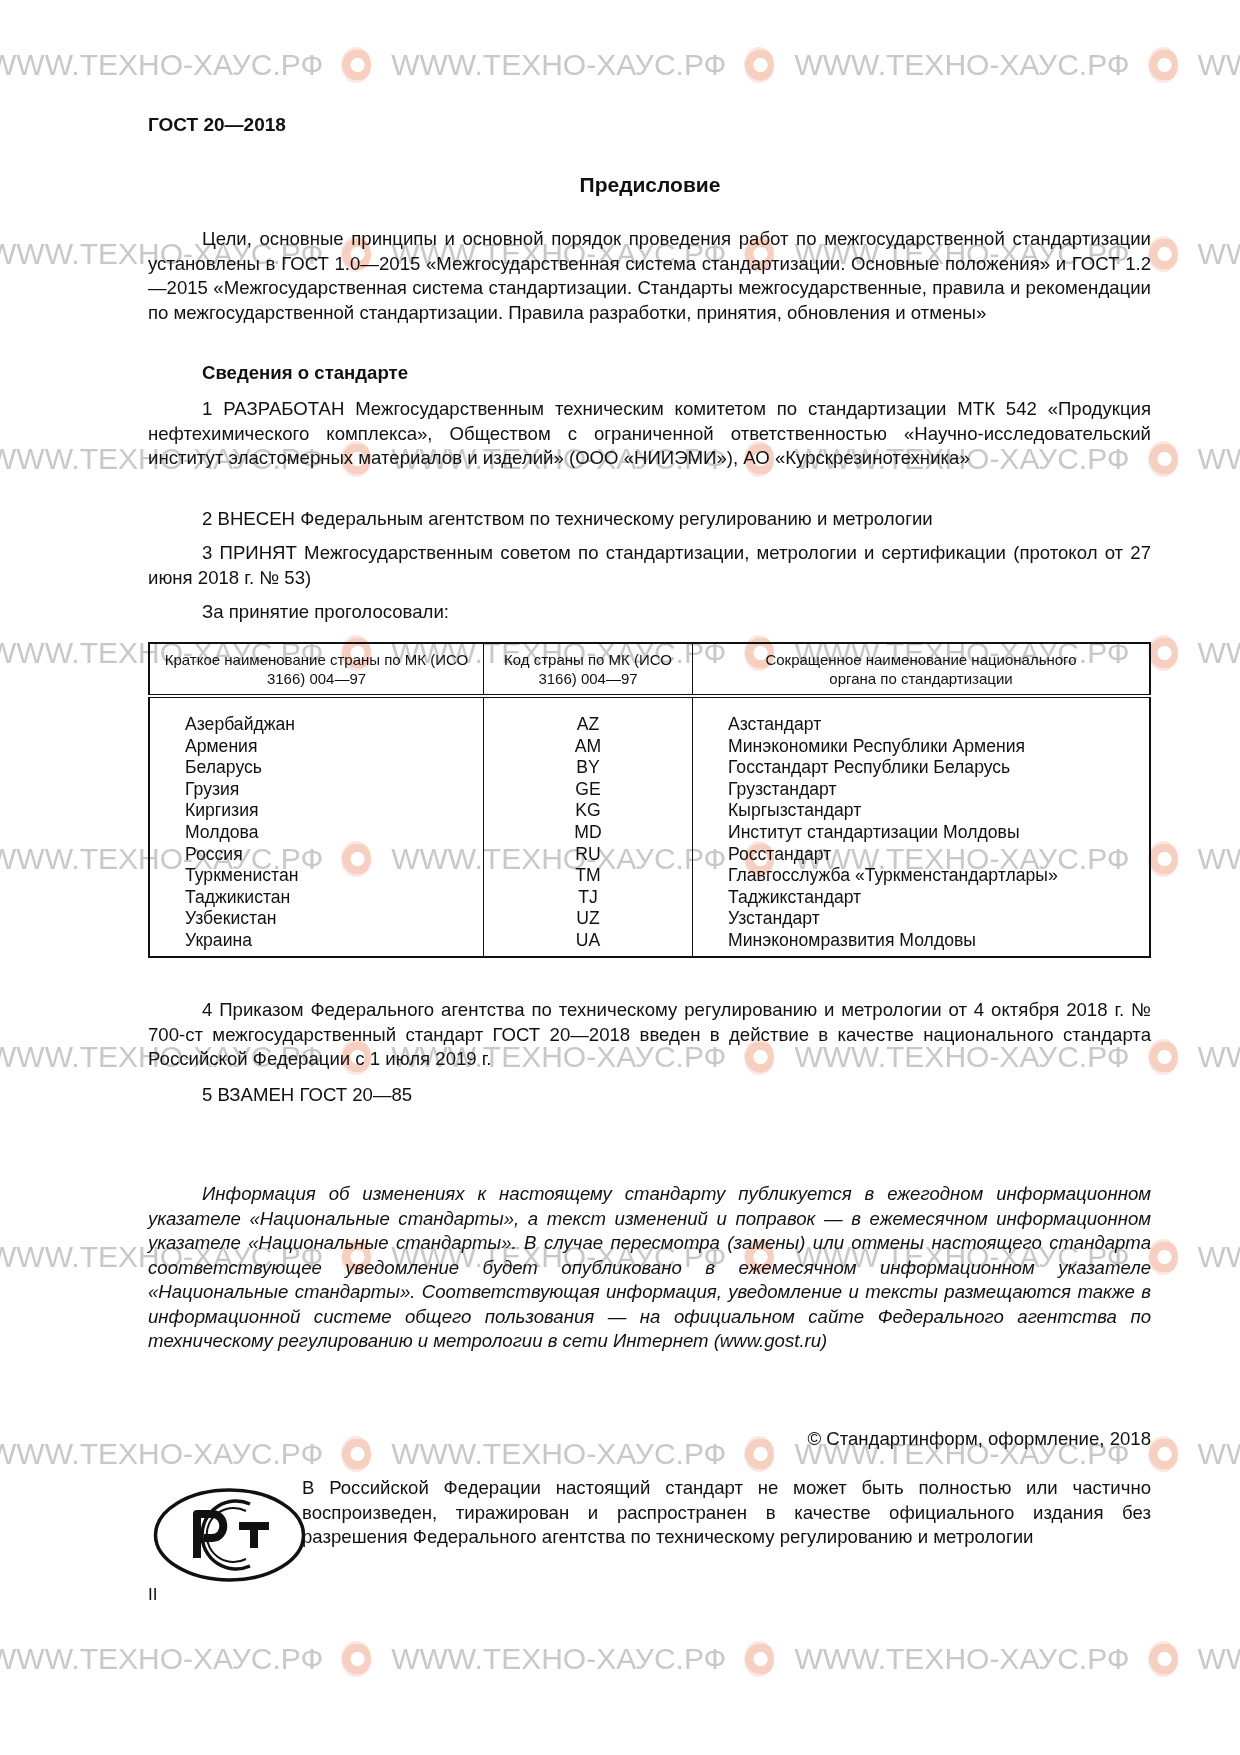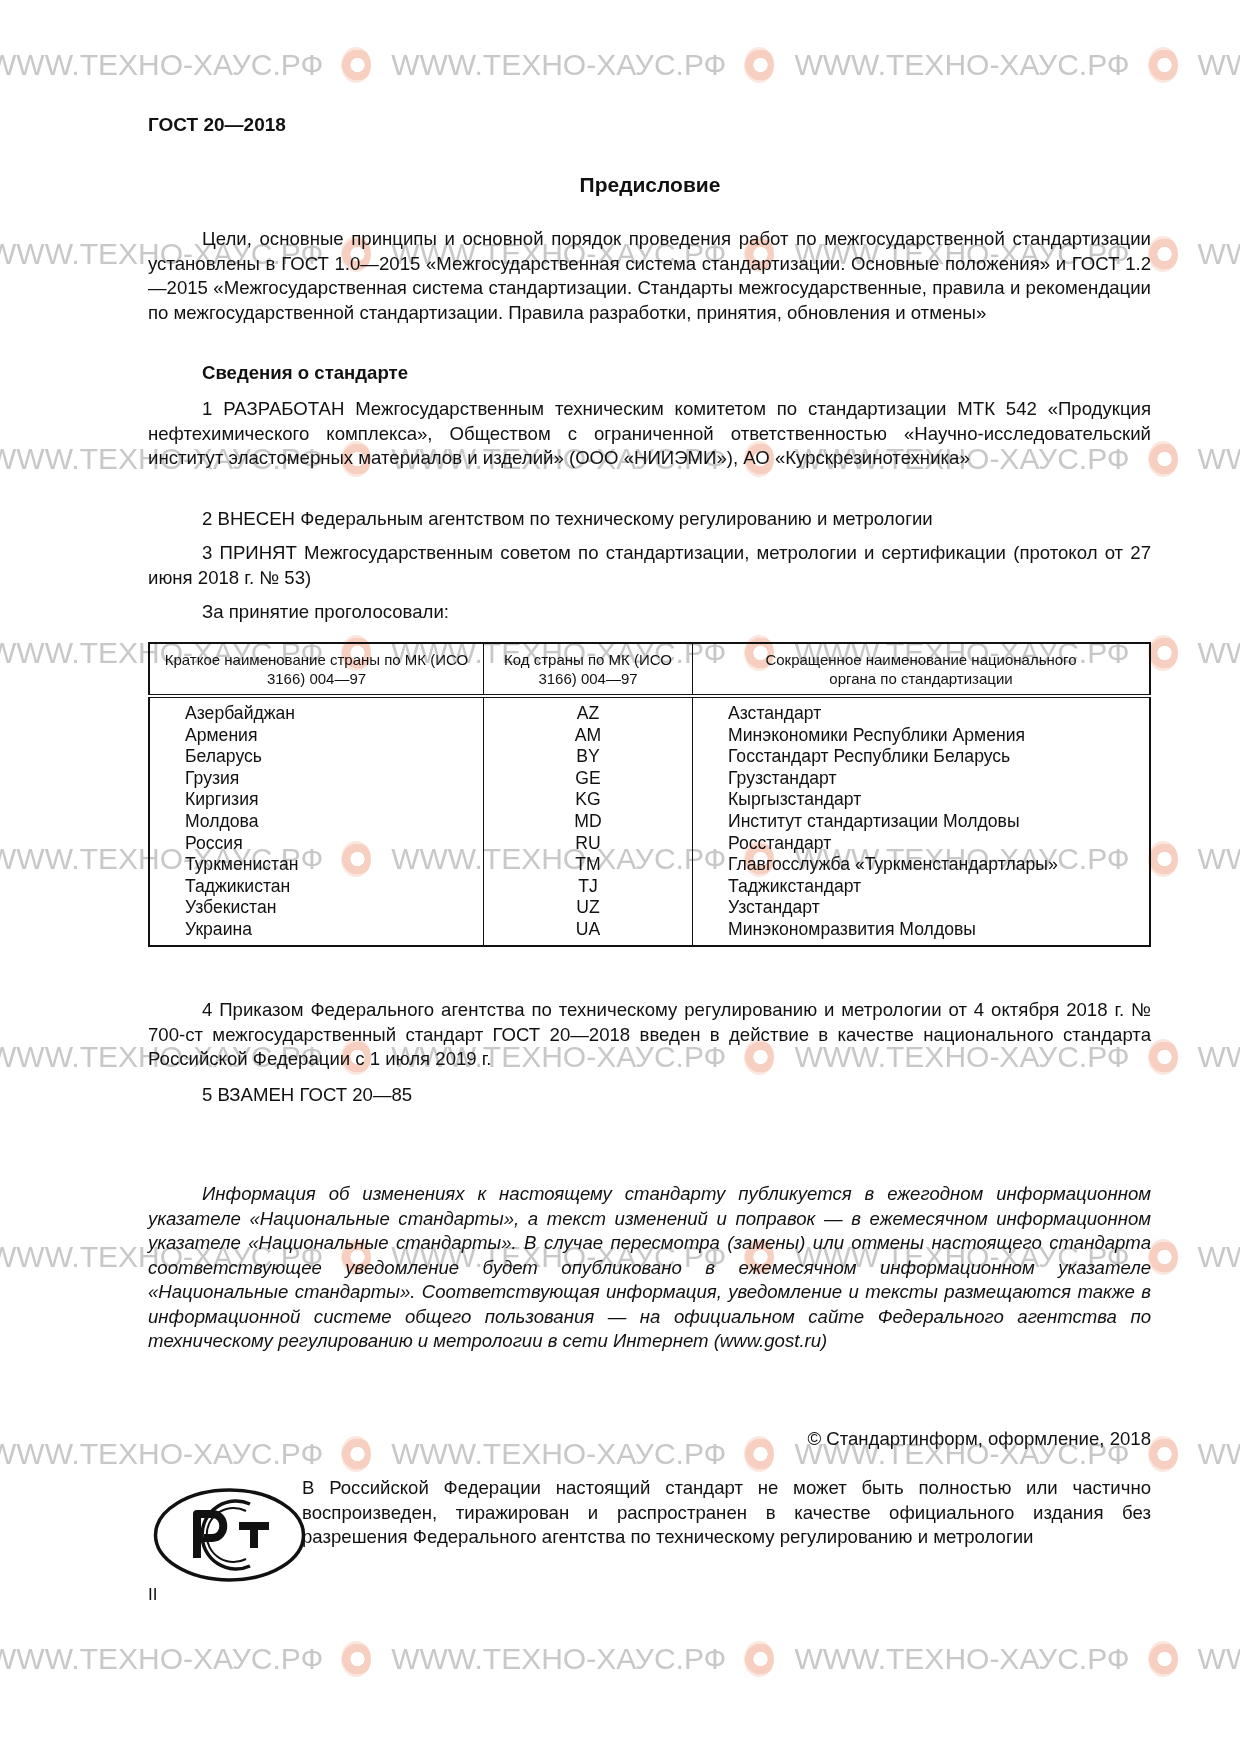--- a/index.html
+++ b/index.html
@@ -17,21 +17,21 @@
   .para { position: absolute; left: 148px; width: 1003px; font-size: 18.6px; line-height: 24.5px; text-align: justify; }
   .para .ind { display: inline-block; width: 54px; }
   .heading2 { position: absolute; left: 202px; font-weight: bold; font-size: 18.6px; }
   table.vote { position: absolute; left: 148px; top: 642px; width: 1003px; border-collapse: collapse;
                font-size: 17.6px; border: 2px solid #111; background: transparent; }
   table.vote th { font-weight: normal; font-size: 15px; line-height: 19px; text-align: center; padding: 6px 4px; border-right: 1.5px solid #111; }
   table.vote th:last-child { border-right: none; }
   table.vote thead tr { border-bottom: 4px double #111; }
   table.vote td { padding: 0; line-height: 21.6px; border-right: 1.5px solid #111; vertical-align: top; }
   table.vote td:last-child { border-right: none; }
-  table.vote tbody tr:first-child td { padding-top: 5px; margin-left: 40px; }
+  table.vote tbody tr:first-child td { padding-top: 16px; margin-left: 40px; }
   table.vote tbody tr:last-child td { padding-bottom: 4px; }
   .c1 { width: 298px; padding-left: 35px !important; }
   .c2 { width: 206px; text-align: center; }
   .c3 { padding-left: 35px !important; }
   .italic { font-style: italic; }
   .copyright { position: absolute; right: 89px; top: 1428px; font-size: 18.6px; }
   .logo { position: absolute; left: 152px; top: 1486px; width: 155px; height: 98px; }
   .notice { position: absolute; left: 302px; width: 849px; top: 1476px; font-size: 18.6px; line-height: 24.5px; text-align: justify; }
   .pagenum { position: absolute; left: 148px; top: 1585px; font-size: 17px; }
 </style>

